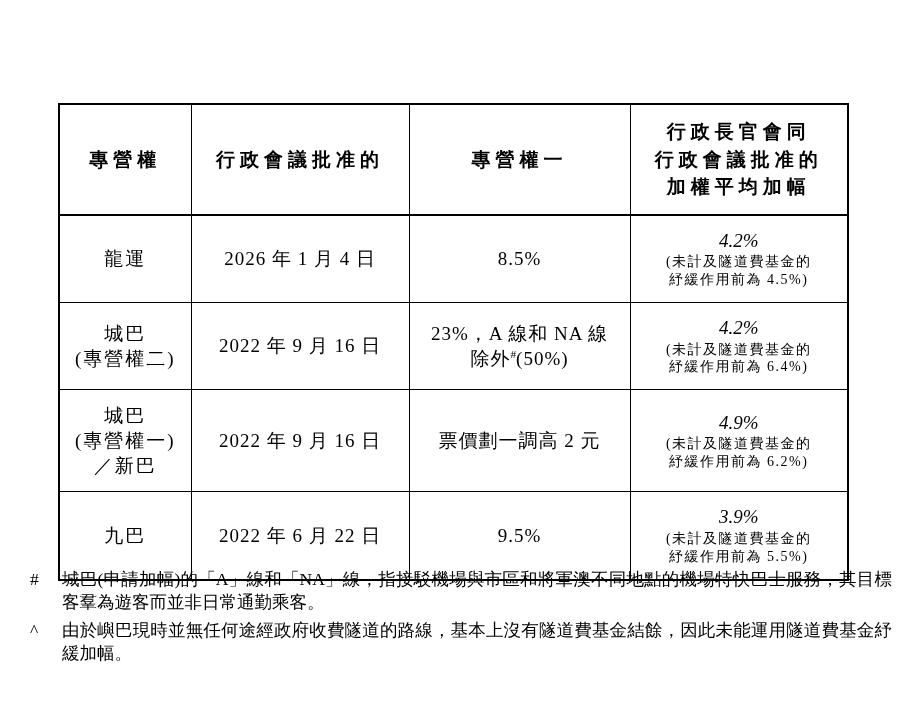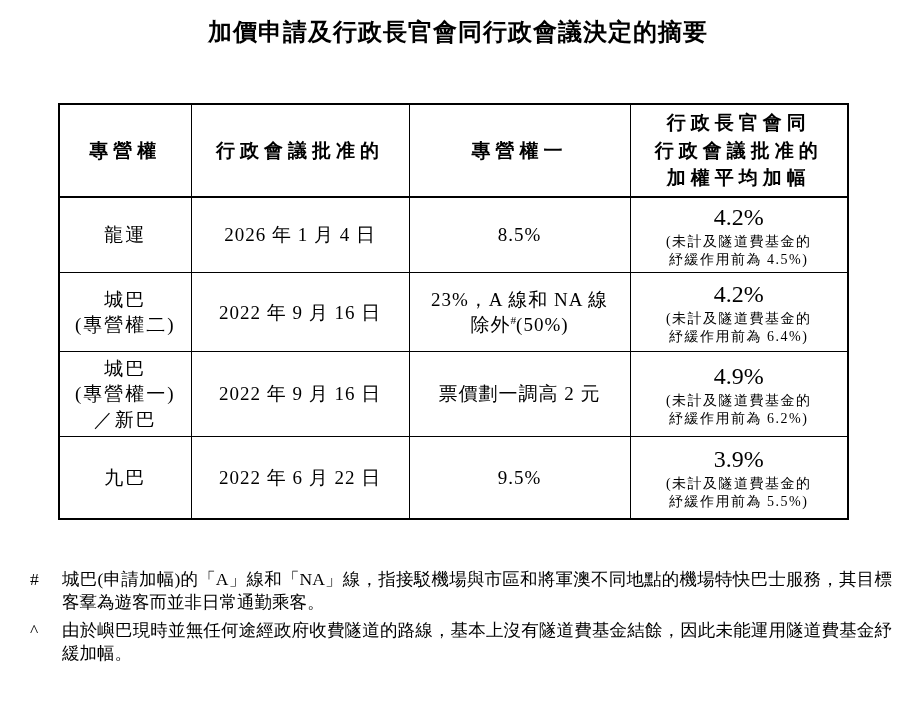--- a/index.html
+++ b/index.html
@@ -34,43 +34,44 @@
     border-collapse: collapse;
     table-layout: fixed;
     border: 2px solid #000;
   }
   table.fare-table th,
   table.fare-table td {
     border: 1px solid #000;
     text-align: center;
     vertical-align: middle;
     white-space: pre-line;
-    padding: 4px 2px;
+    padding: 13px 2px;
     font-size: 19px;
     line-height: 1.32;
   }
   table.fare-table thead th {
     font-weight: bold;
     letter-spacing: 5px;
     border-bottom: 2px solid #000;
     line-height: 1.45;
   }
   thead tr { height: 87px; }
   tbody tr:nth-child(1) { height: 72px; }
   tbody tr:nth-child(2) { height: 79px; }
   tbody tr:nth-child(3) { height: 69px; }
   tbody tr:nth-child(4) { height: 83px; }
   tbody tr:nth-child(5) { height: 70px; }
   td.franchise { letter-spacing: 2px; }
   td.date { letter-spacing: 1px; }
   td.request { letter-spacing: 1px; }
   .approved-value {
     display: block;
-    font-size: 24px;
+    font-size: 19px;
     line-height: 1.3;
+    font-style: italic;
   }
   .approved-note {
     display: block;
     font-size: 14px;
     letter-spacing: 1.5px;
     line-height: 1.27;
   }
   sup.fn-sup {
     font-size: 0.6em;
     vertical-align: super;
@@ -94,21 +95,20 @@
     position: absolute;
     left: 0;
     top: 0;
   }
 </style>
 </head>
 <body>
 
 <div id="page">
 
-  <div class="title">加價申請及行政長官會同行政會議決定的摘要</div>
 
   <table class="fare-table">
     <colgroup>
       <col style="width:132px">
       <col style="width:218px">
       <col style="width:221px">
       <col style="width:218px">
     </colgroup>
     <thead>
       <tr>

